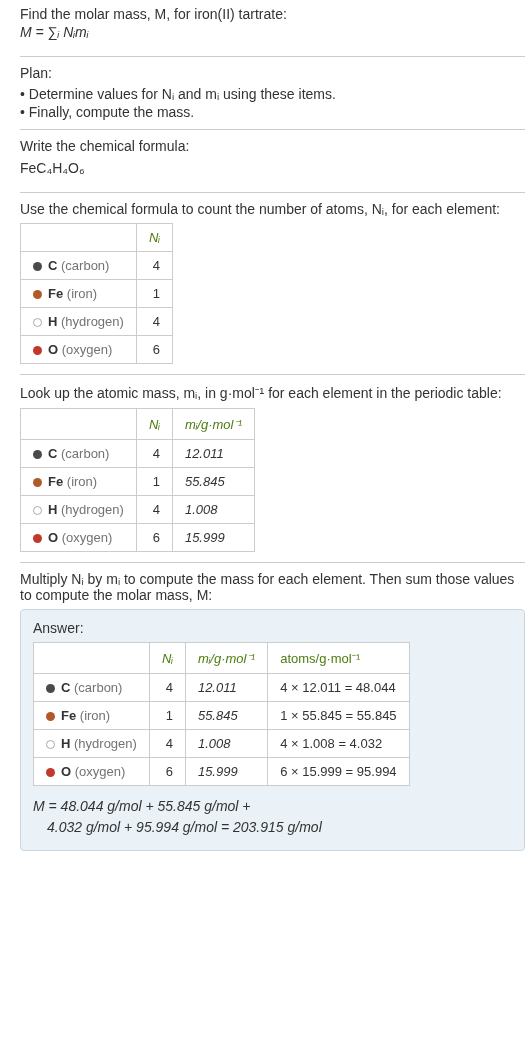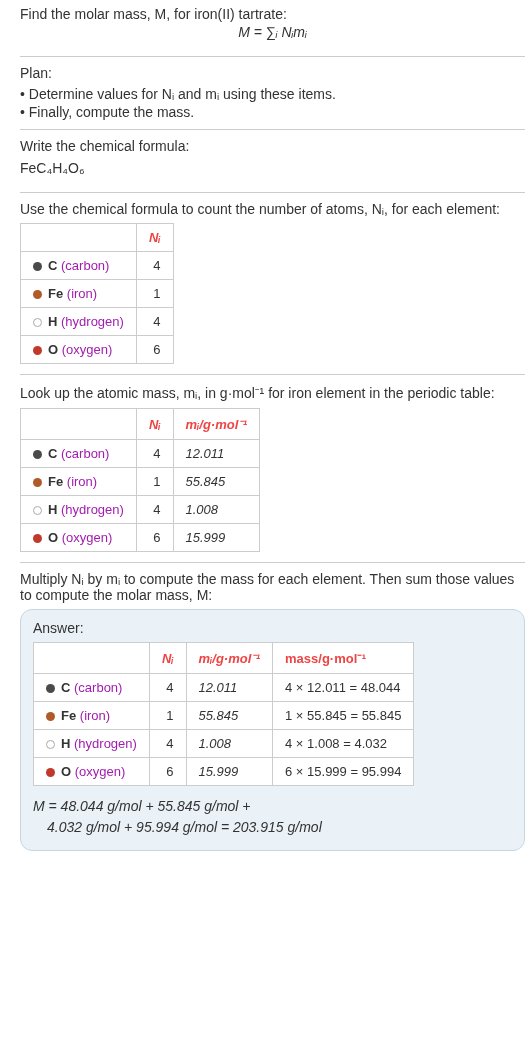--- a/index.html
+++ b/index.html
@@ -12,21 +12,20 @@
   }
   .container {
     padding: 6px 4px 10px 20px;
   }
   .intro {
     margin-bottom: 6px;
   }
   .formula-line {
     font-style: italic;
     padding: 2px 0 8px 0;
-    text-align: center;
   }
   hr {
     border: none;
     border-top: 1px solid #ccc;
     margin: 8px 0;
   }
   .section-title {
     margin: 8px 0 4px 0;
   }
   .plan-list {
@@ -44,22 +43,21 @@
   }
   table.data th, table.data td {
     border: 1px solid #ccc;
     padding: 6px 12px;
     text-align: left;
     font-weight: normal;
     font-size: 13px;
   }
   table.data th {
     background: #fff;
-    color: #ef4444;
-    font-weight: bold;
+    color: #4d7c0f;
   }
   .ni-col, .mi-col, .mass-col {
     text-align: center;
   }
   table.data td.ni-col {
     text-align: right;
   }
   table.data td.mi-col {
     text-align: left;
     font-style: italic;
@@ -74,25 +72,25 @@
     border-radius: 50%;
     margin-right: 6px;
     vertical-align: middle;
     box-sizing: border-box;
   }
   .dot-c { background: #4a4a4a; }
   .dot-fe { background: #b05a2a; }
   .dot-h { background: #fff; border: 1px solid #aaa; }
   .dot-o { background: #c0392b; }
   .elem-sym { font-weight: 600; color: #333; }
-  .elem-name { color: #a21caf; }
+  .elem-name { color: #737373; }
   .answer-box {
     background: #eaf2f8;
     border: 1px solid #c9d6e2;
-    border-radius: 12px;
+    border-radius: 4px;
     padding: 10px 12px 12px 12px;
     margin-top: 6px;
   }
   .answer-label {
     margin-bottom: 6px;
   }
   .answer-box table.data {
     background: #fff;
   }
   .final-eq {
@@ -154,21 +152,21 @@
         <td class="elem-cell"><span class="dot dot-o"></span><span class="elem-sym">O</span> <span class="elem-name">(oxygen)</span></td>
         <td class="ni-col">6</td>
       </tr>
     </tbody>
       </table>
   </div>
 
   <hr>
 
   <div>
-    <div class="section-title">Look up the atomic mass, mᵢ, in g·mol⁻¹ for iron element in the periodic table:</div>
+    <div class="section-title">Look up the atomic mass, mᵢ, in g·mol⁻¹ for each element in the periodic table:</div>
     <table class="data">
       <tbody>
           <tr>
         <th></th>
         <th class="ni-col"><i>Nᵢ</i></th>
         <th class="mi-col"><i>mᵢ/g·mol⁻¹</i></th>
       </tr>
       <tr>
         <td class="elem-cell"><span class="dot dot-c"></span><span class="elem-sym">C</span> <span class="elem-name">(carbon)</span></td>
         <td class="ni-col">4</td>
@@ -200,21 +198,21 @@
 
     <div class="answer-box">
       <div class="answer-label">Answer:</div>
 
       <table class="data">
         <tbody>
             <tr>
           <th></th>
           <th class="ni-col"><i>Nᵢ</i></th>
           <th class="mi-col"><i>mᵢ/g·mol⁻¹</i></th>
-          <th class="mass-col"><span>mass/g·mol⁻¹</span></th>
+          <th class="mass-col"><span>atoms/g·mol⁻¹</span></th>
         </tr>
         <tr>
           <td class="elem-cell"><span class="dot dot-c"></span><span class="elem-sym">C</span> <span class="elem-name">(carbon)</span></td>
           <td class="ni-col">4</td>
           <td class="mi-col">12.011</td>
           <td>4 × 12.011 = 48.044</td>
         </tr>
         <tr>
           <td class="elem-cell"><span class="dot dot-fe"></span><span class="elem-sym">Fe</span> <span class="elem-name">(iron)</span></td>
           <td class="ni-col">1</td>

